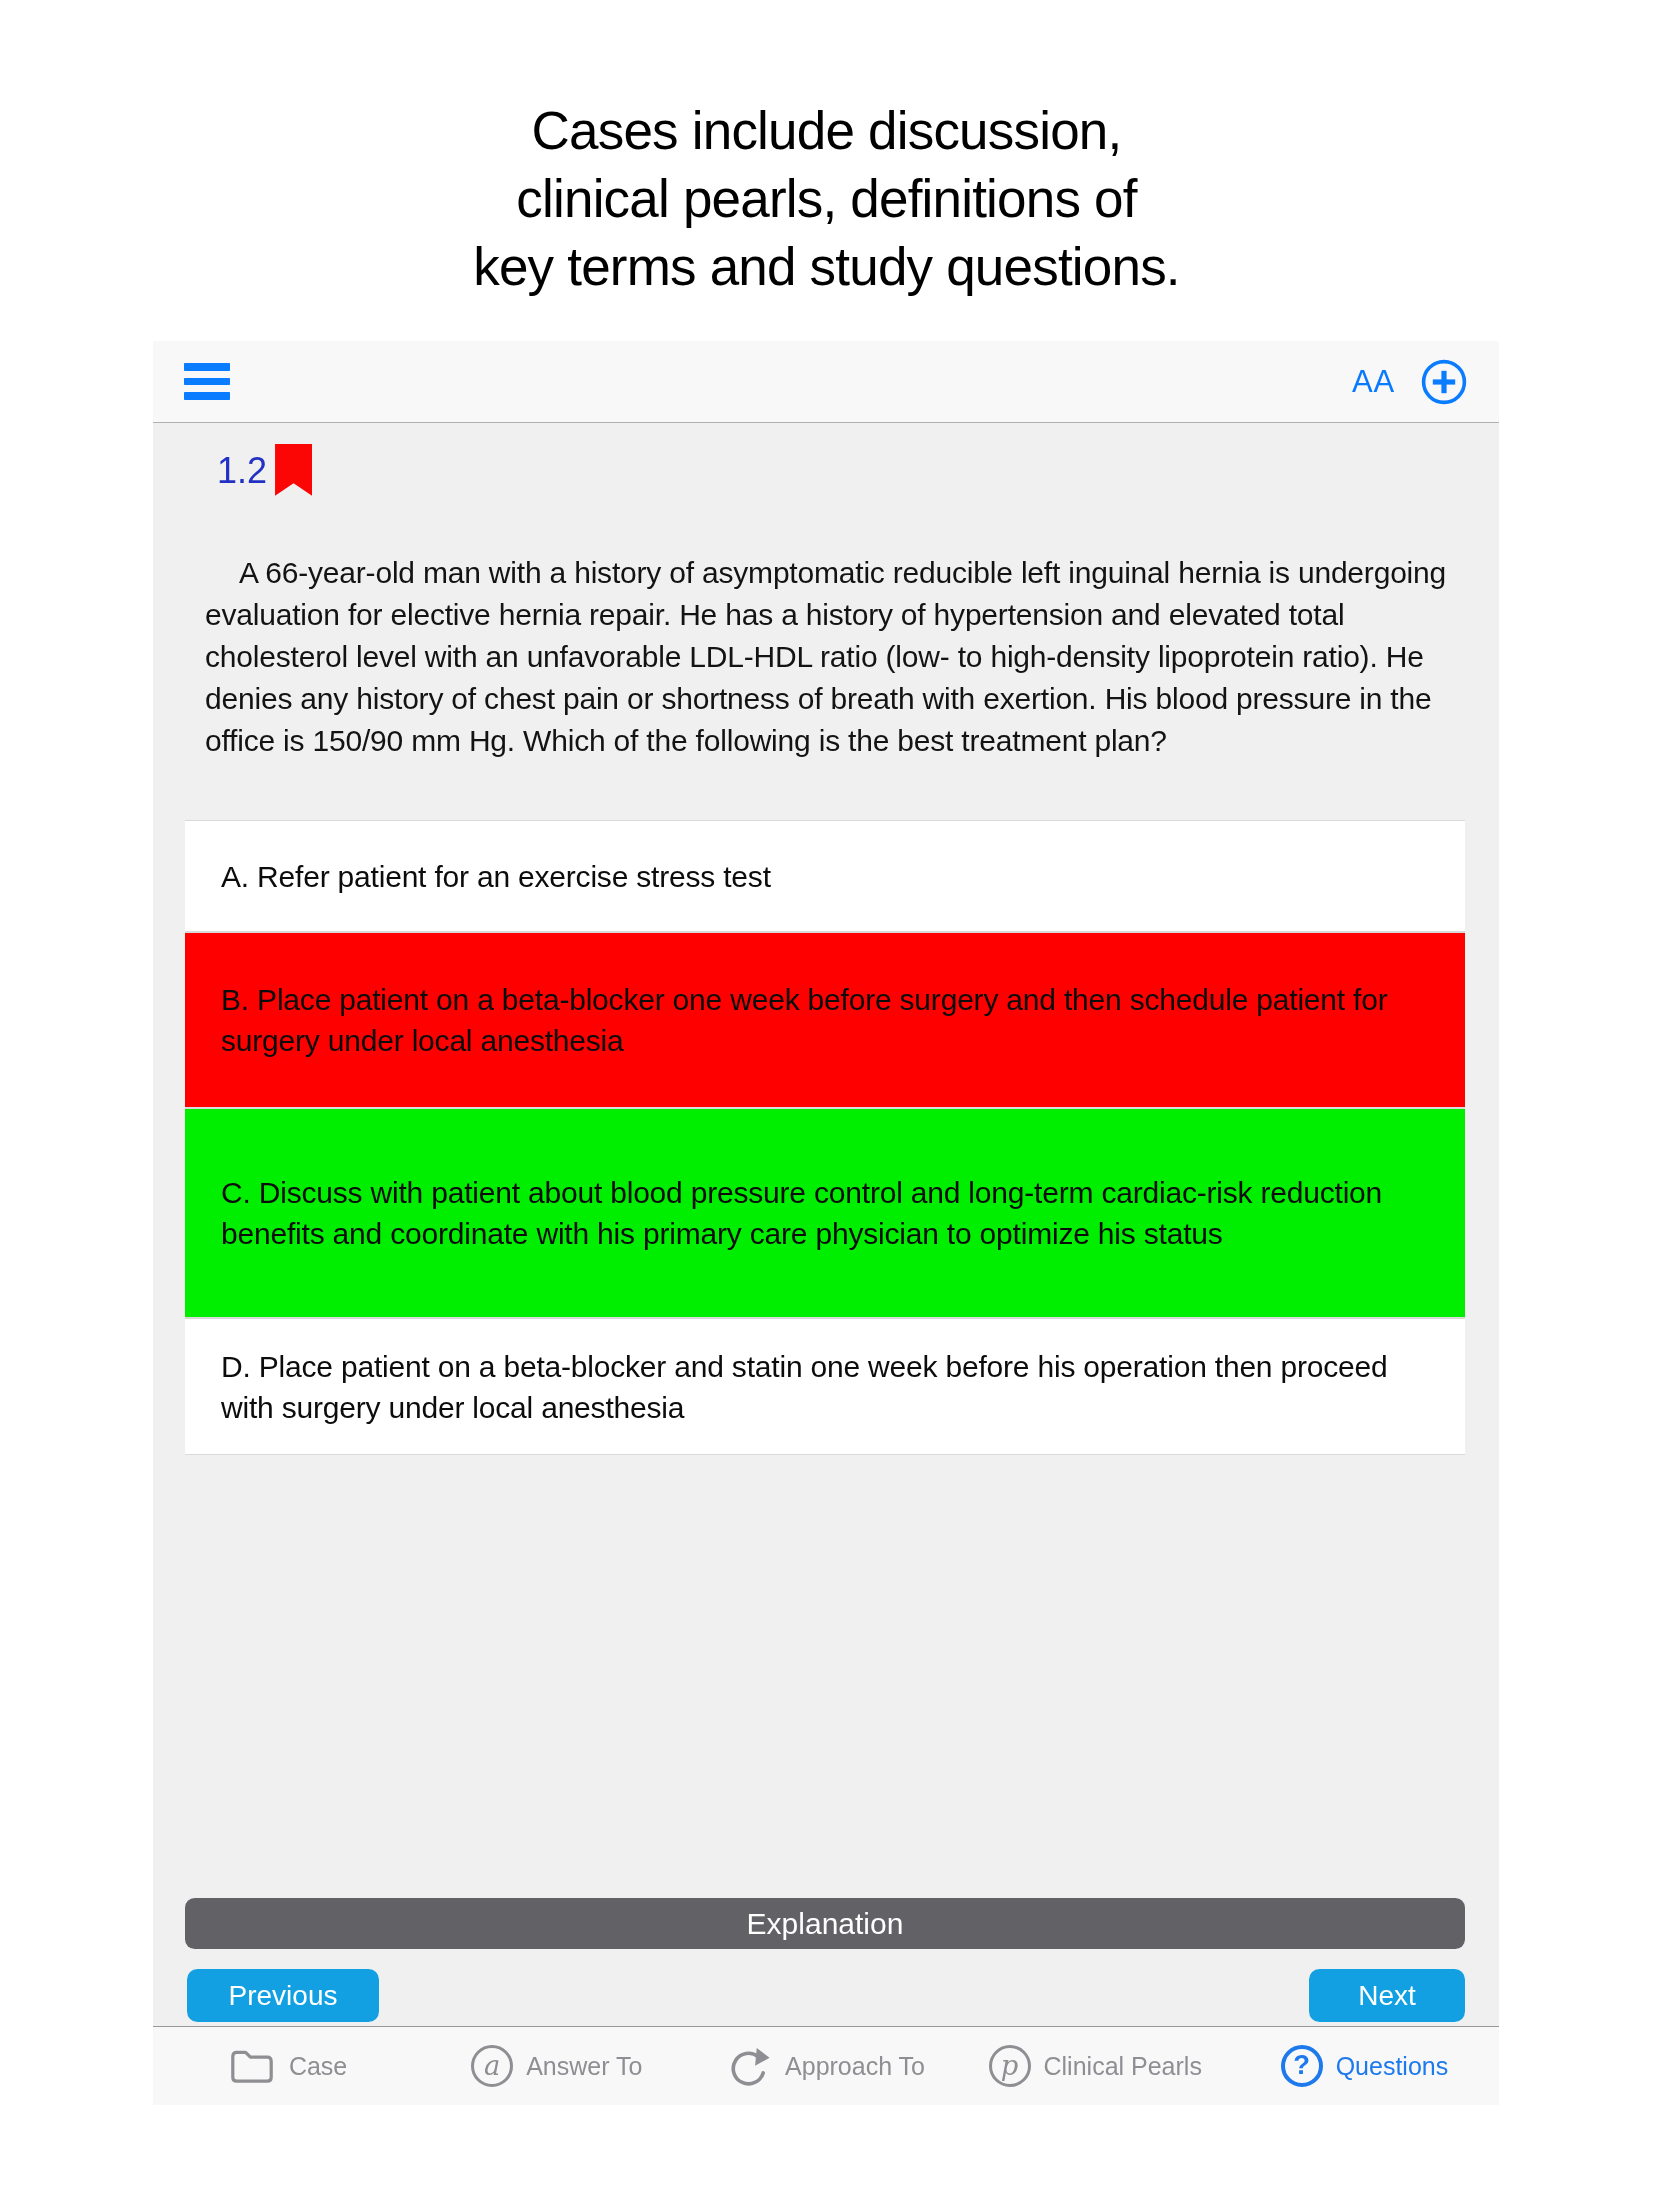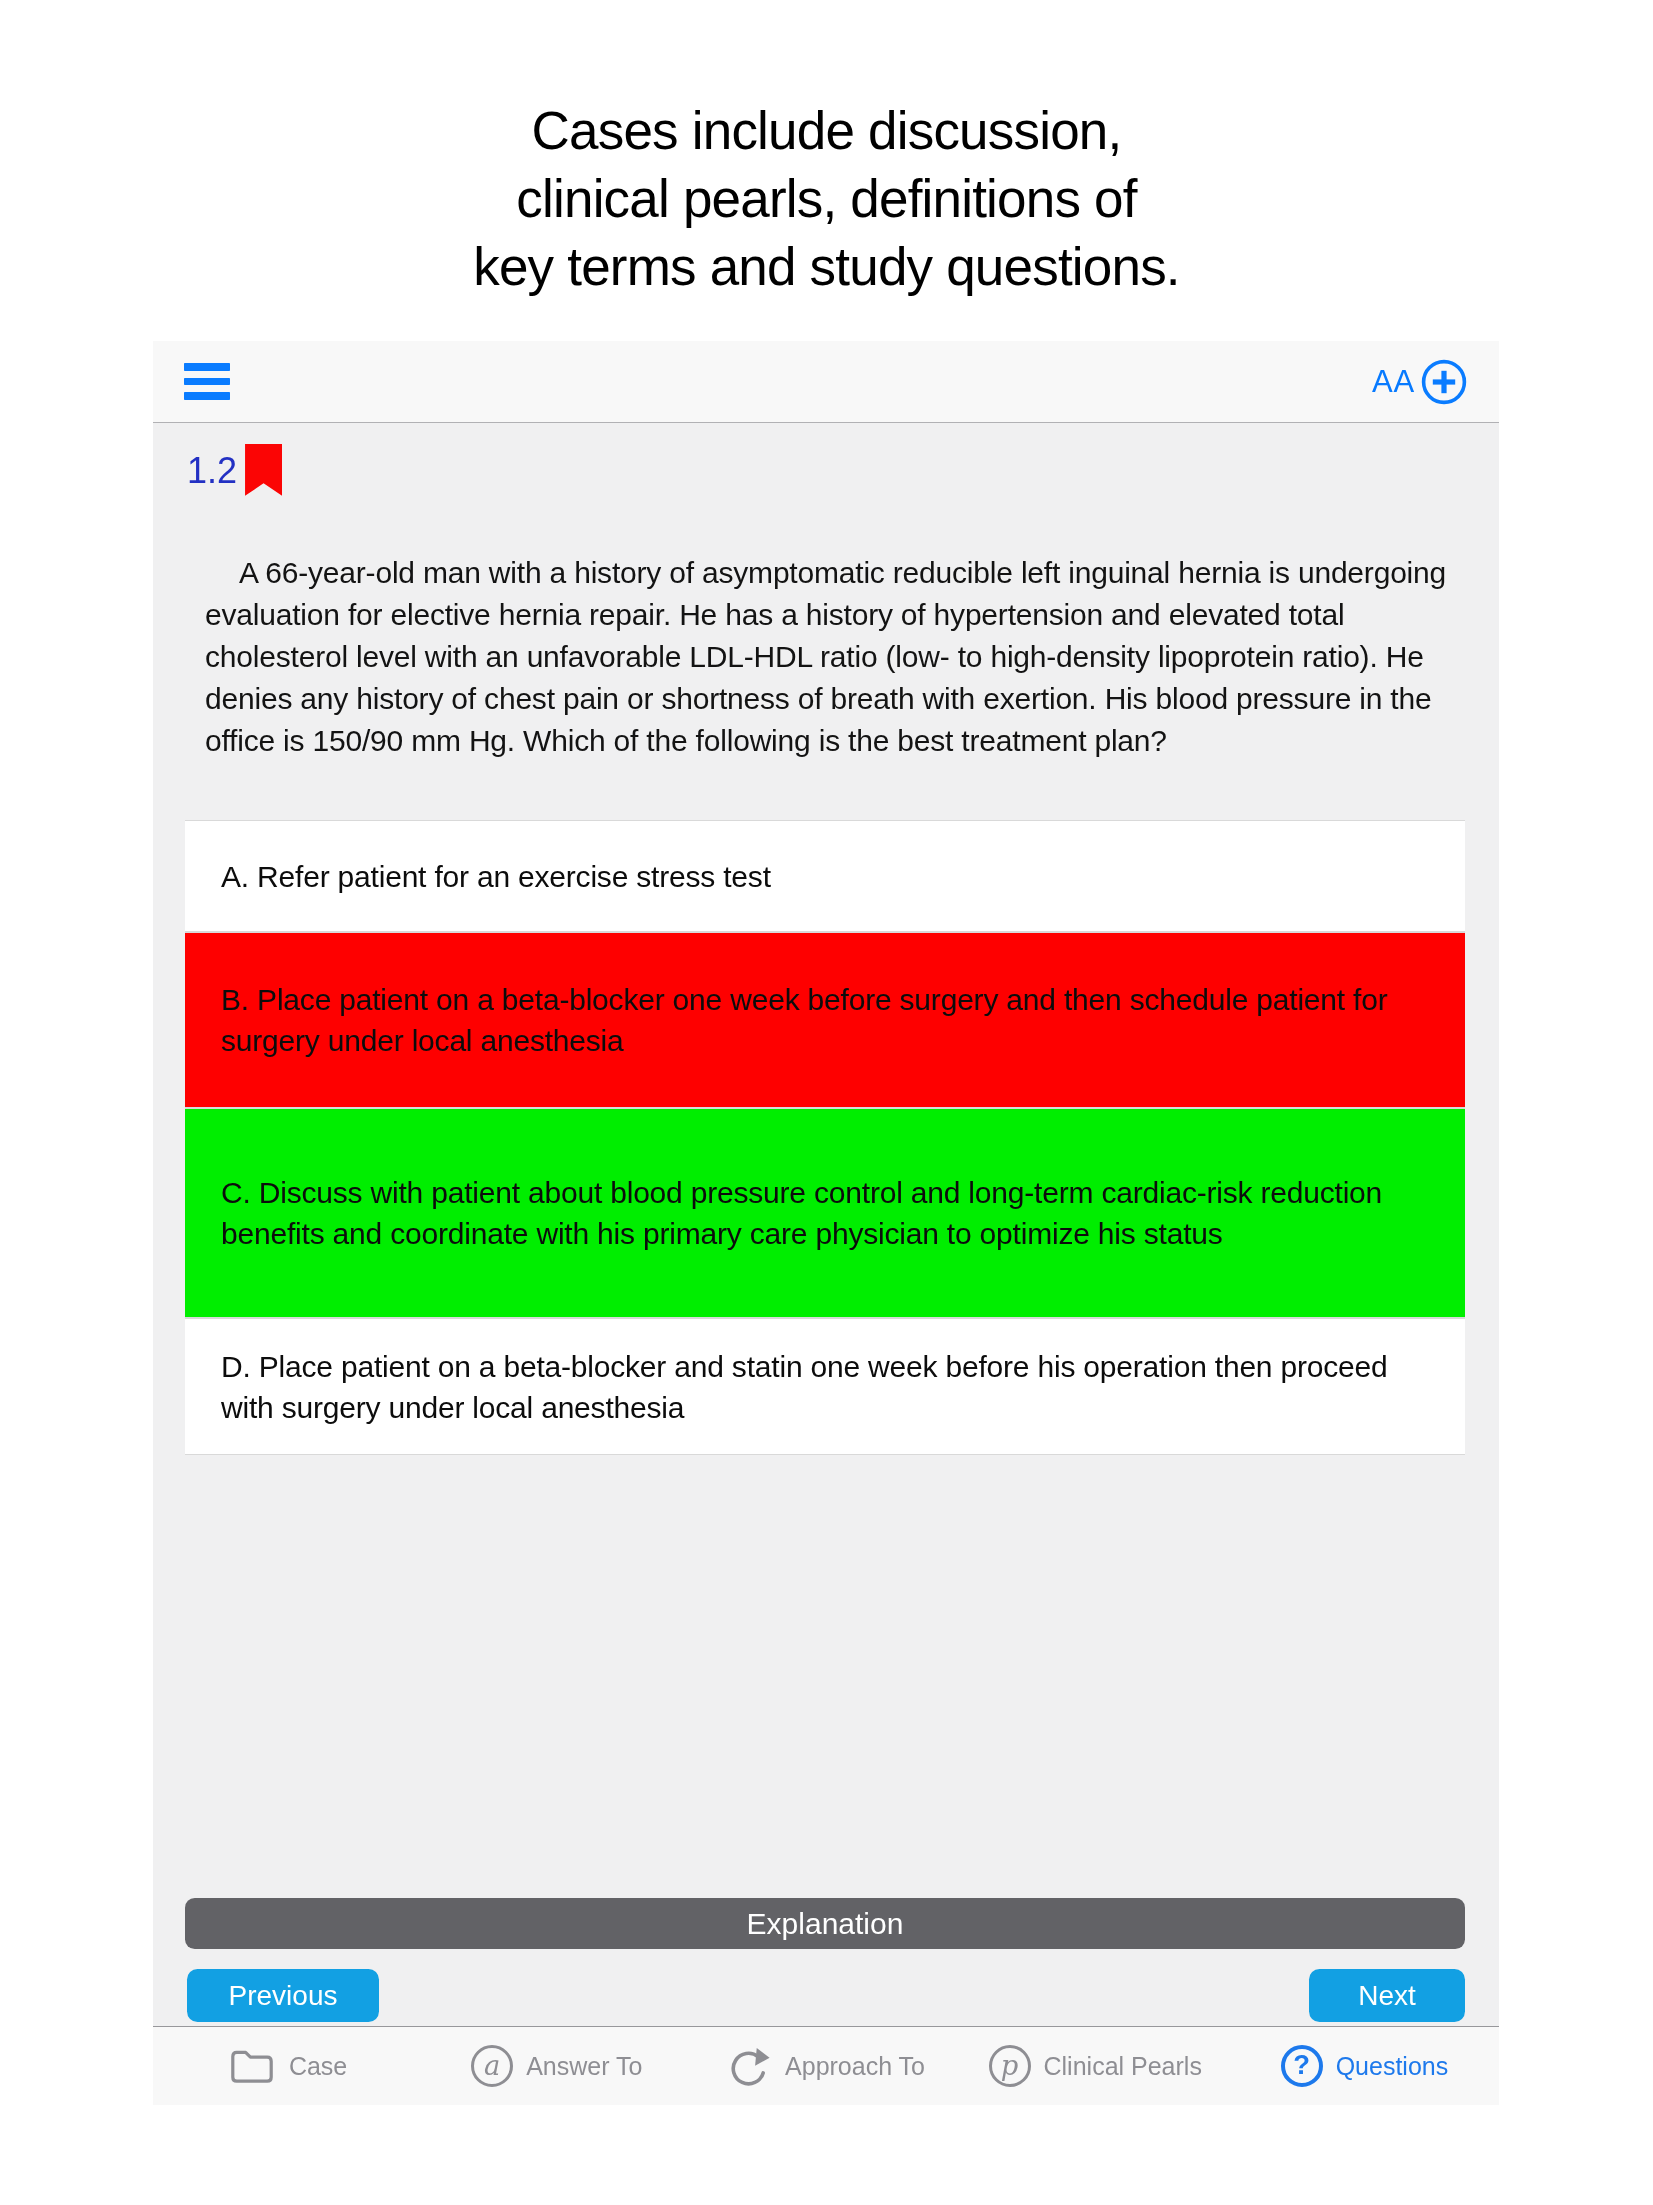--- a/index.html
+++ b/index.html
@@ -26,28 +26,28 @@
     position:relative; height:82px; background:#f8f8f8;
     border-bottom:1.6px solid #b1b1b4;
     display:flex; align-items:center; padding:0 31px;
   }
   .hamburger { display:flex; flex-direction:column; gap:7.3px; cursor:pointer; }
   .hamburger .bar { width:46px; height:7.3px; background:#0a7cff; border-radius:0.8px; }
   .nav-title {
     position:absolute; left:0; right:0; text-align:center;
     font-size:28px; font-weight:700; color:#000;
   }
-  .nav-right { margin-left:auto; display:flex; align-items:center; gap:5px; z-index:2; }
+  .nav-right { margin-left:auto; display:flex; align-items:center; gap:25px; z-index:2; }
   .aa-btn { color:#077aff; font-size:31px; font-weight:500; letter-spacing:0.8px; }
   .plus-btn { width:48px; height:48px; display:block; }
 
   
   .section-row {
     display:flex; align-items:flex-start; gap:8px;
-    margin:24px 0 0 34px; height:53px;
+    margin:24px 0 0 64px; height:53px;
   }
   .section-number { color:#2230c3; font-size:36px; line-height:47px; }
   .bookmark {
     width:37px; height:52px; background:#fb0505; margin-top:-3.2px;
     clip-path:polygon(0 0, 100% 0, 100% 100%, 50% 76%, 0 100%);
   }
 
   
   .question {
     margin:52px 48px 0 52px;

